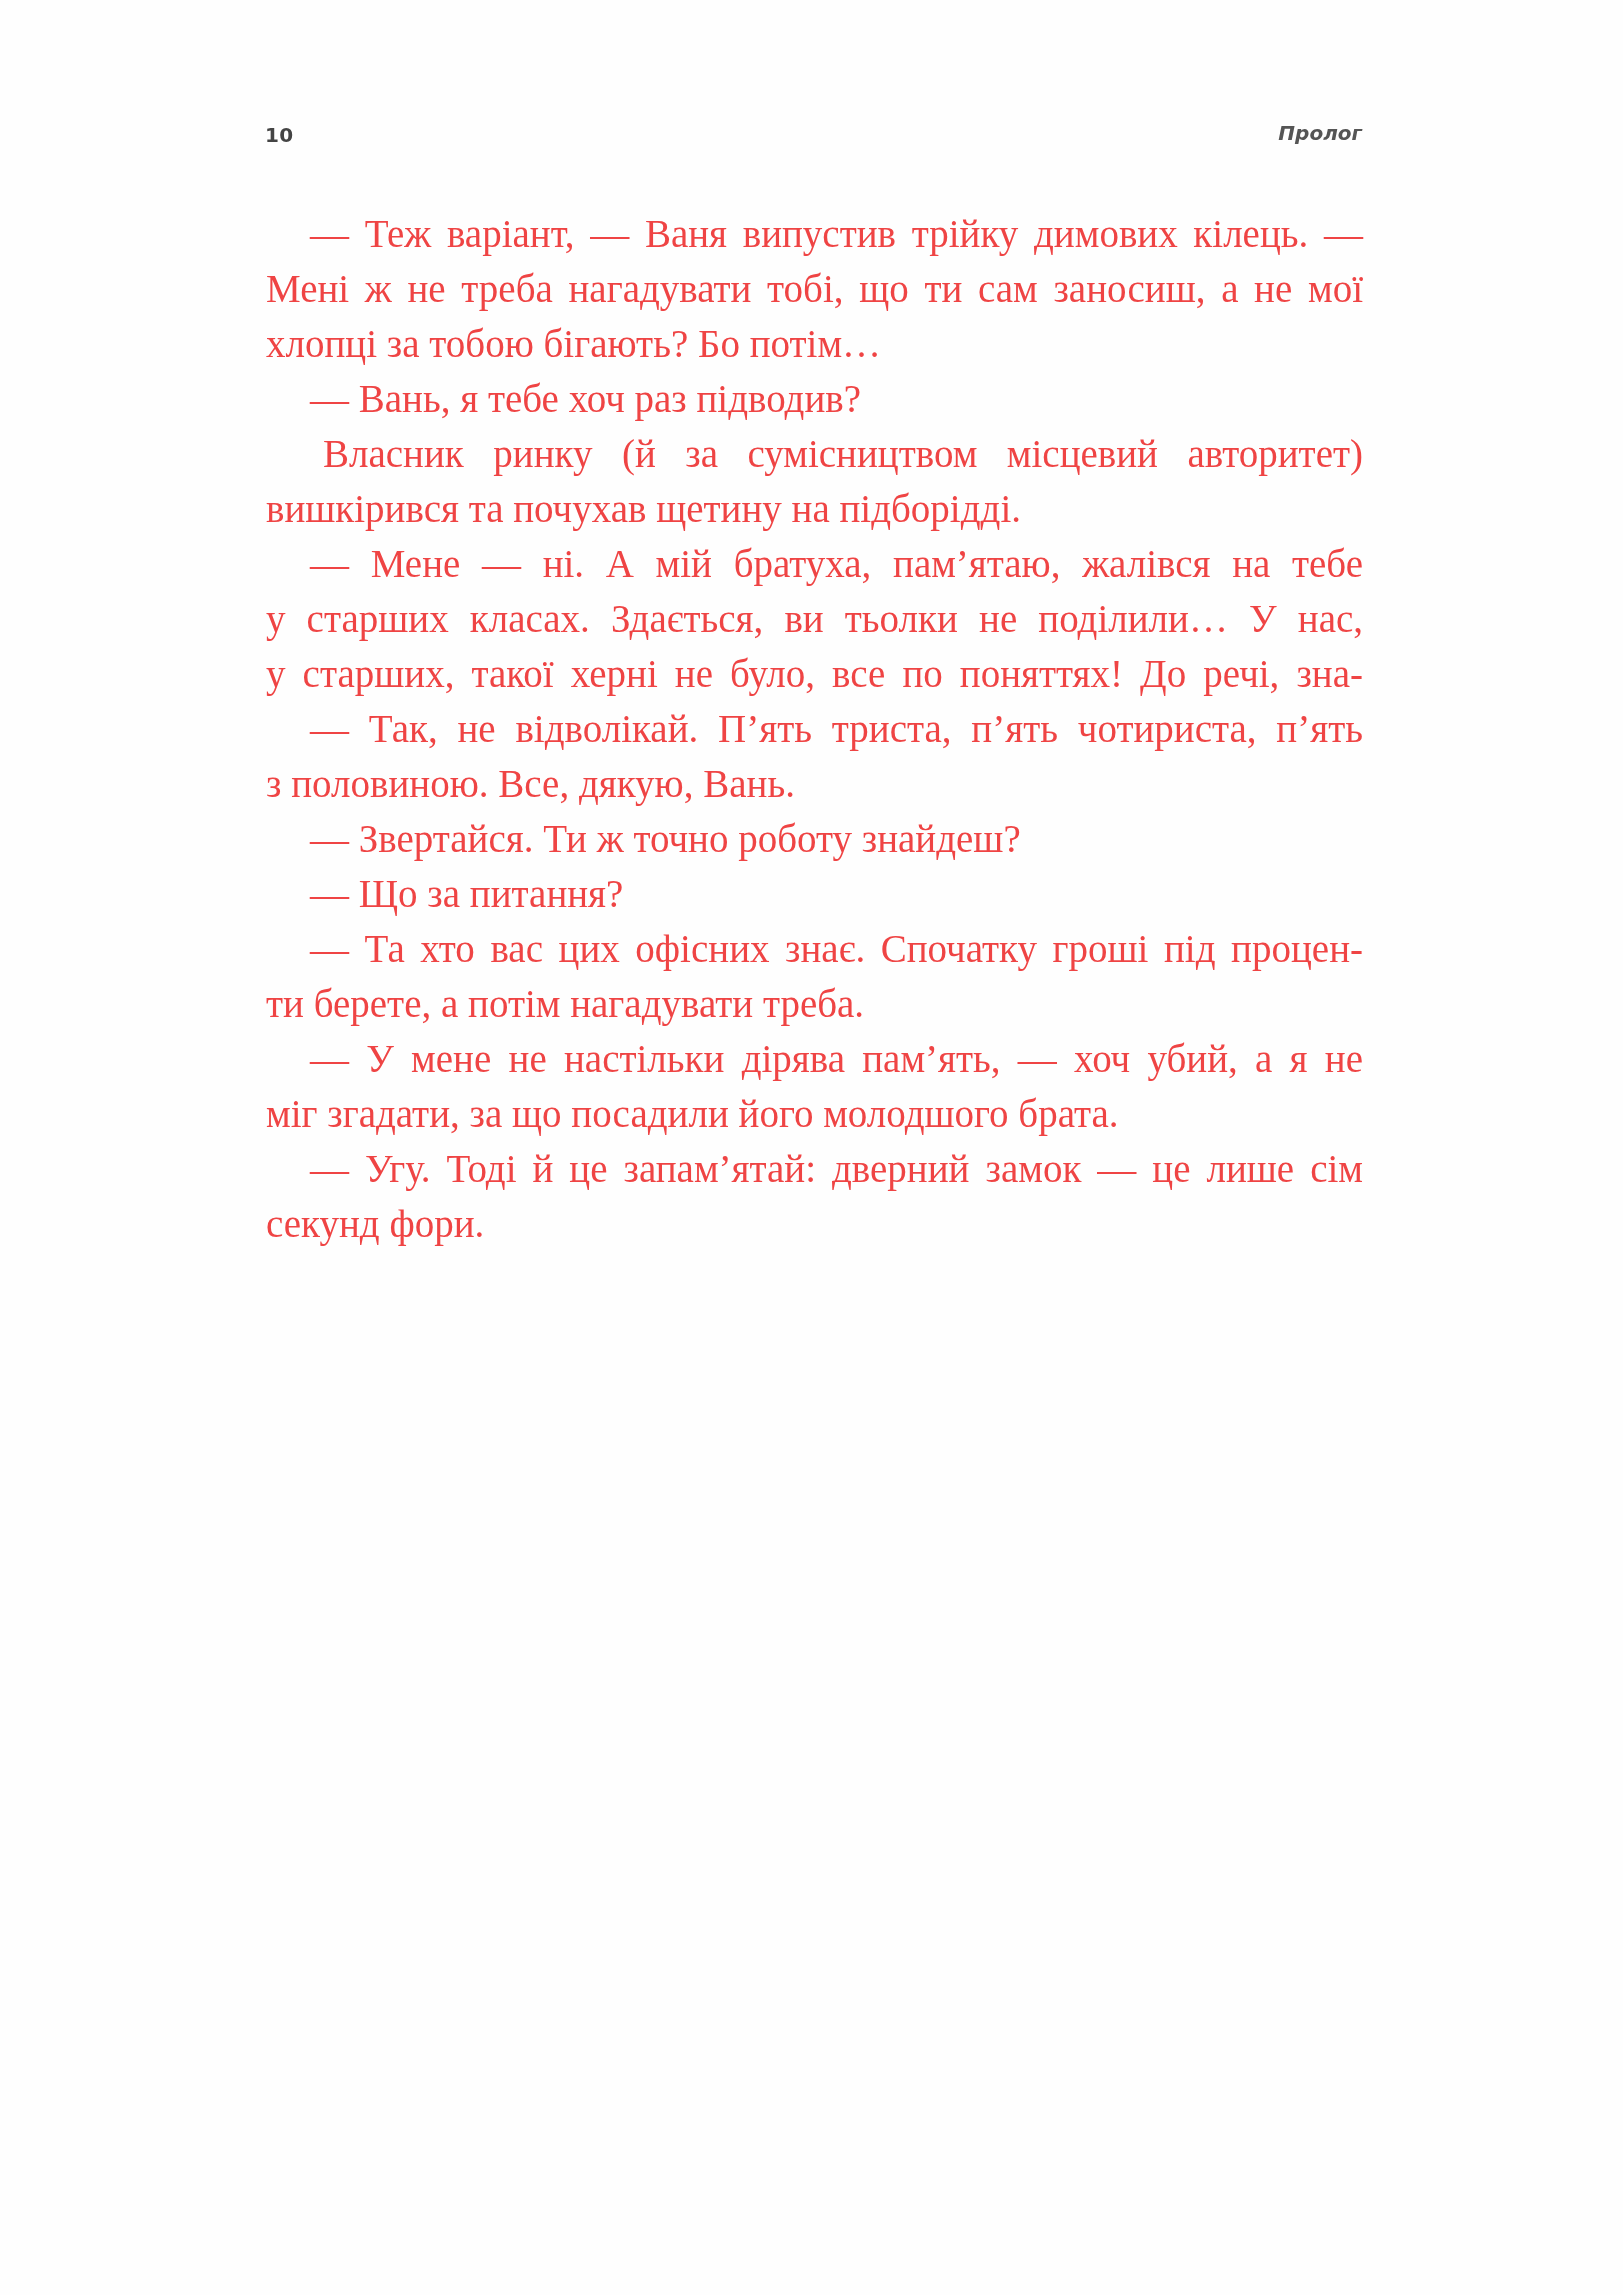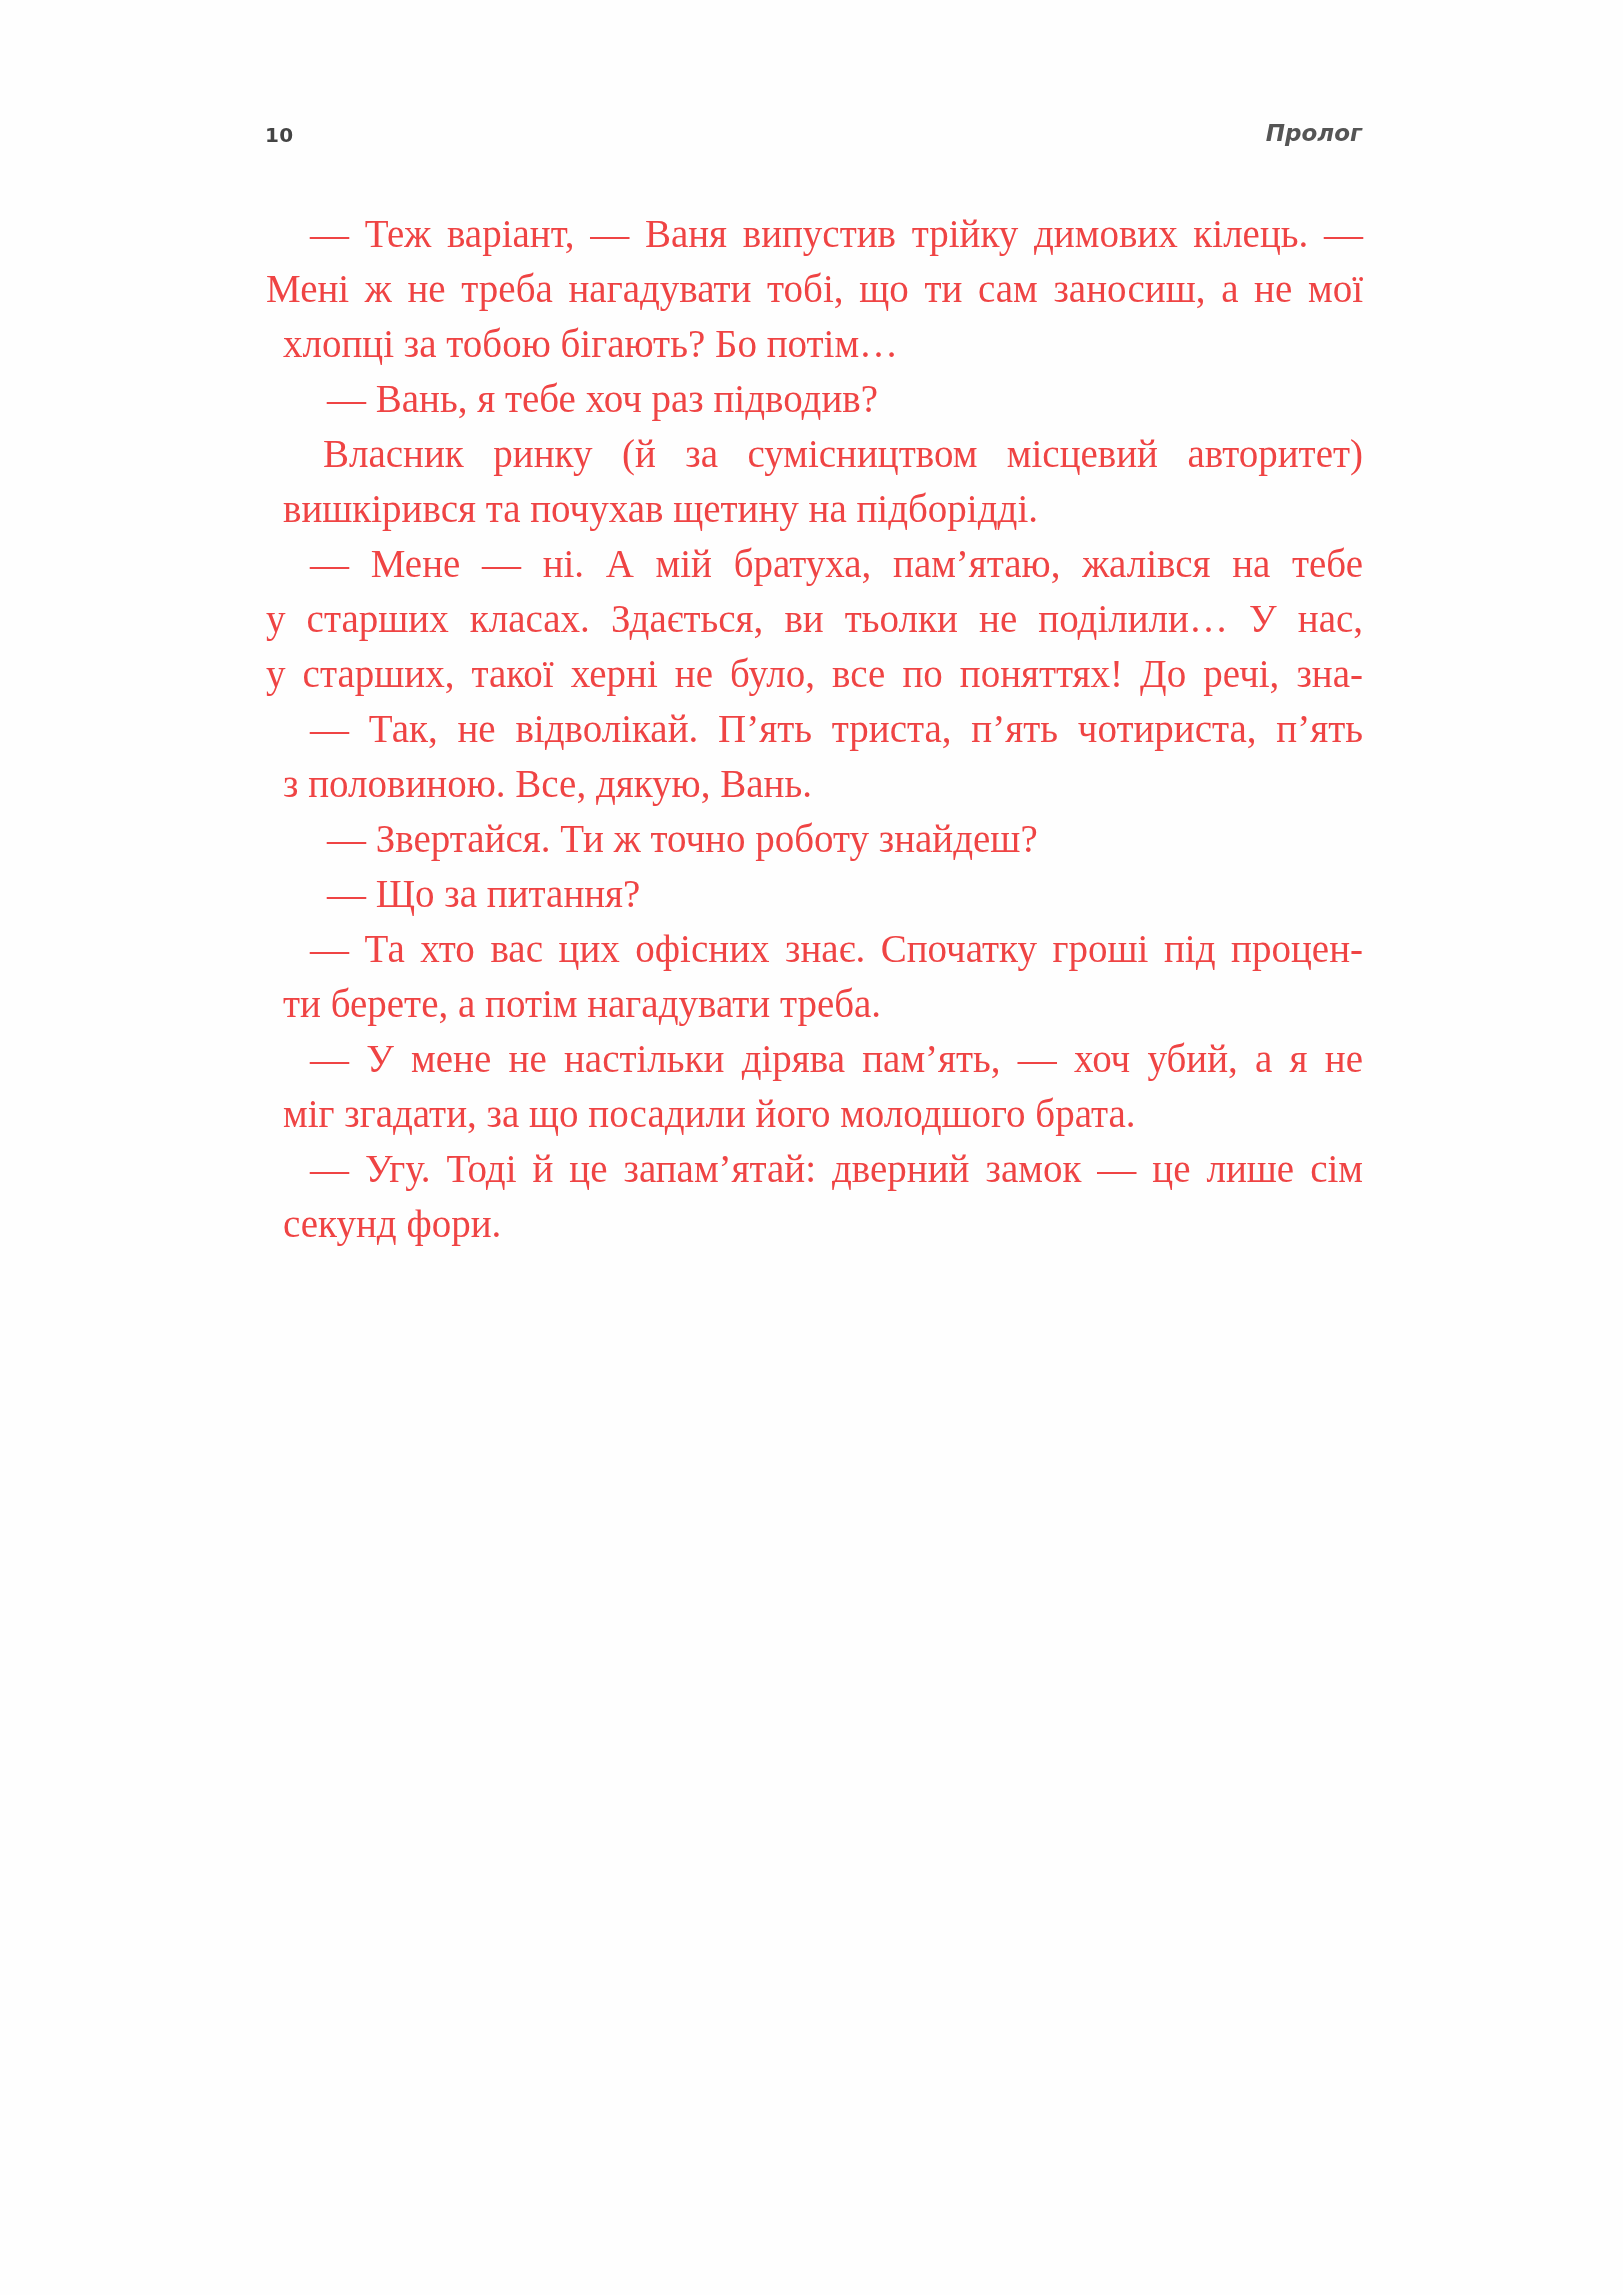--- a/index.html
+++ b/index.html
@@ -31,21 +31,21 @@
       color: #444444;
       line-height: 25px;
       letter-spacing: 0.4px;
     }
     .chapter-title {
       position: absolute;
       right: 0;
       top: 3.4px;
       font-family: "DejaVu Sans", sans-serif;
       font-style: italic;
-      font-size: 23px;
+      font-size: 20px;
       color: #555555;
       line-height: 25px;
     }
     .text-block {
       position: absolute;
       top: 206px;
       left: 266px;
       width: 1097px;
       font-family: "Liberation Serif", "DejaVu Serif", serif;
       font-size: 39px;
@@ -58,21 +58,20 @@
       white-space: nowrap;
       overflow: visible;
     }
     .line.justify {
       text-align: justify;
       text-align-last: justify;
       white-space: normal;
     }
     .line.last {
       text-align: left;
-      margin-left: 17px;
     }
     .line.indent {
       padding-left: 44px;
       box-sizing: border-box;
     }
     .line.indent-extra {
       padding-left: 57px;
       box-sizing: border-box;
     }
   </style>

